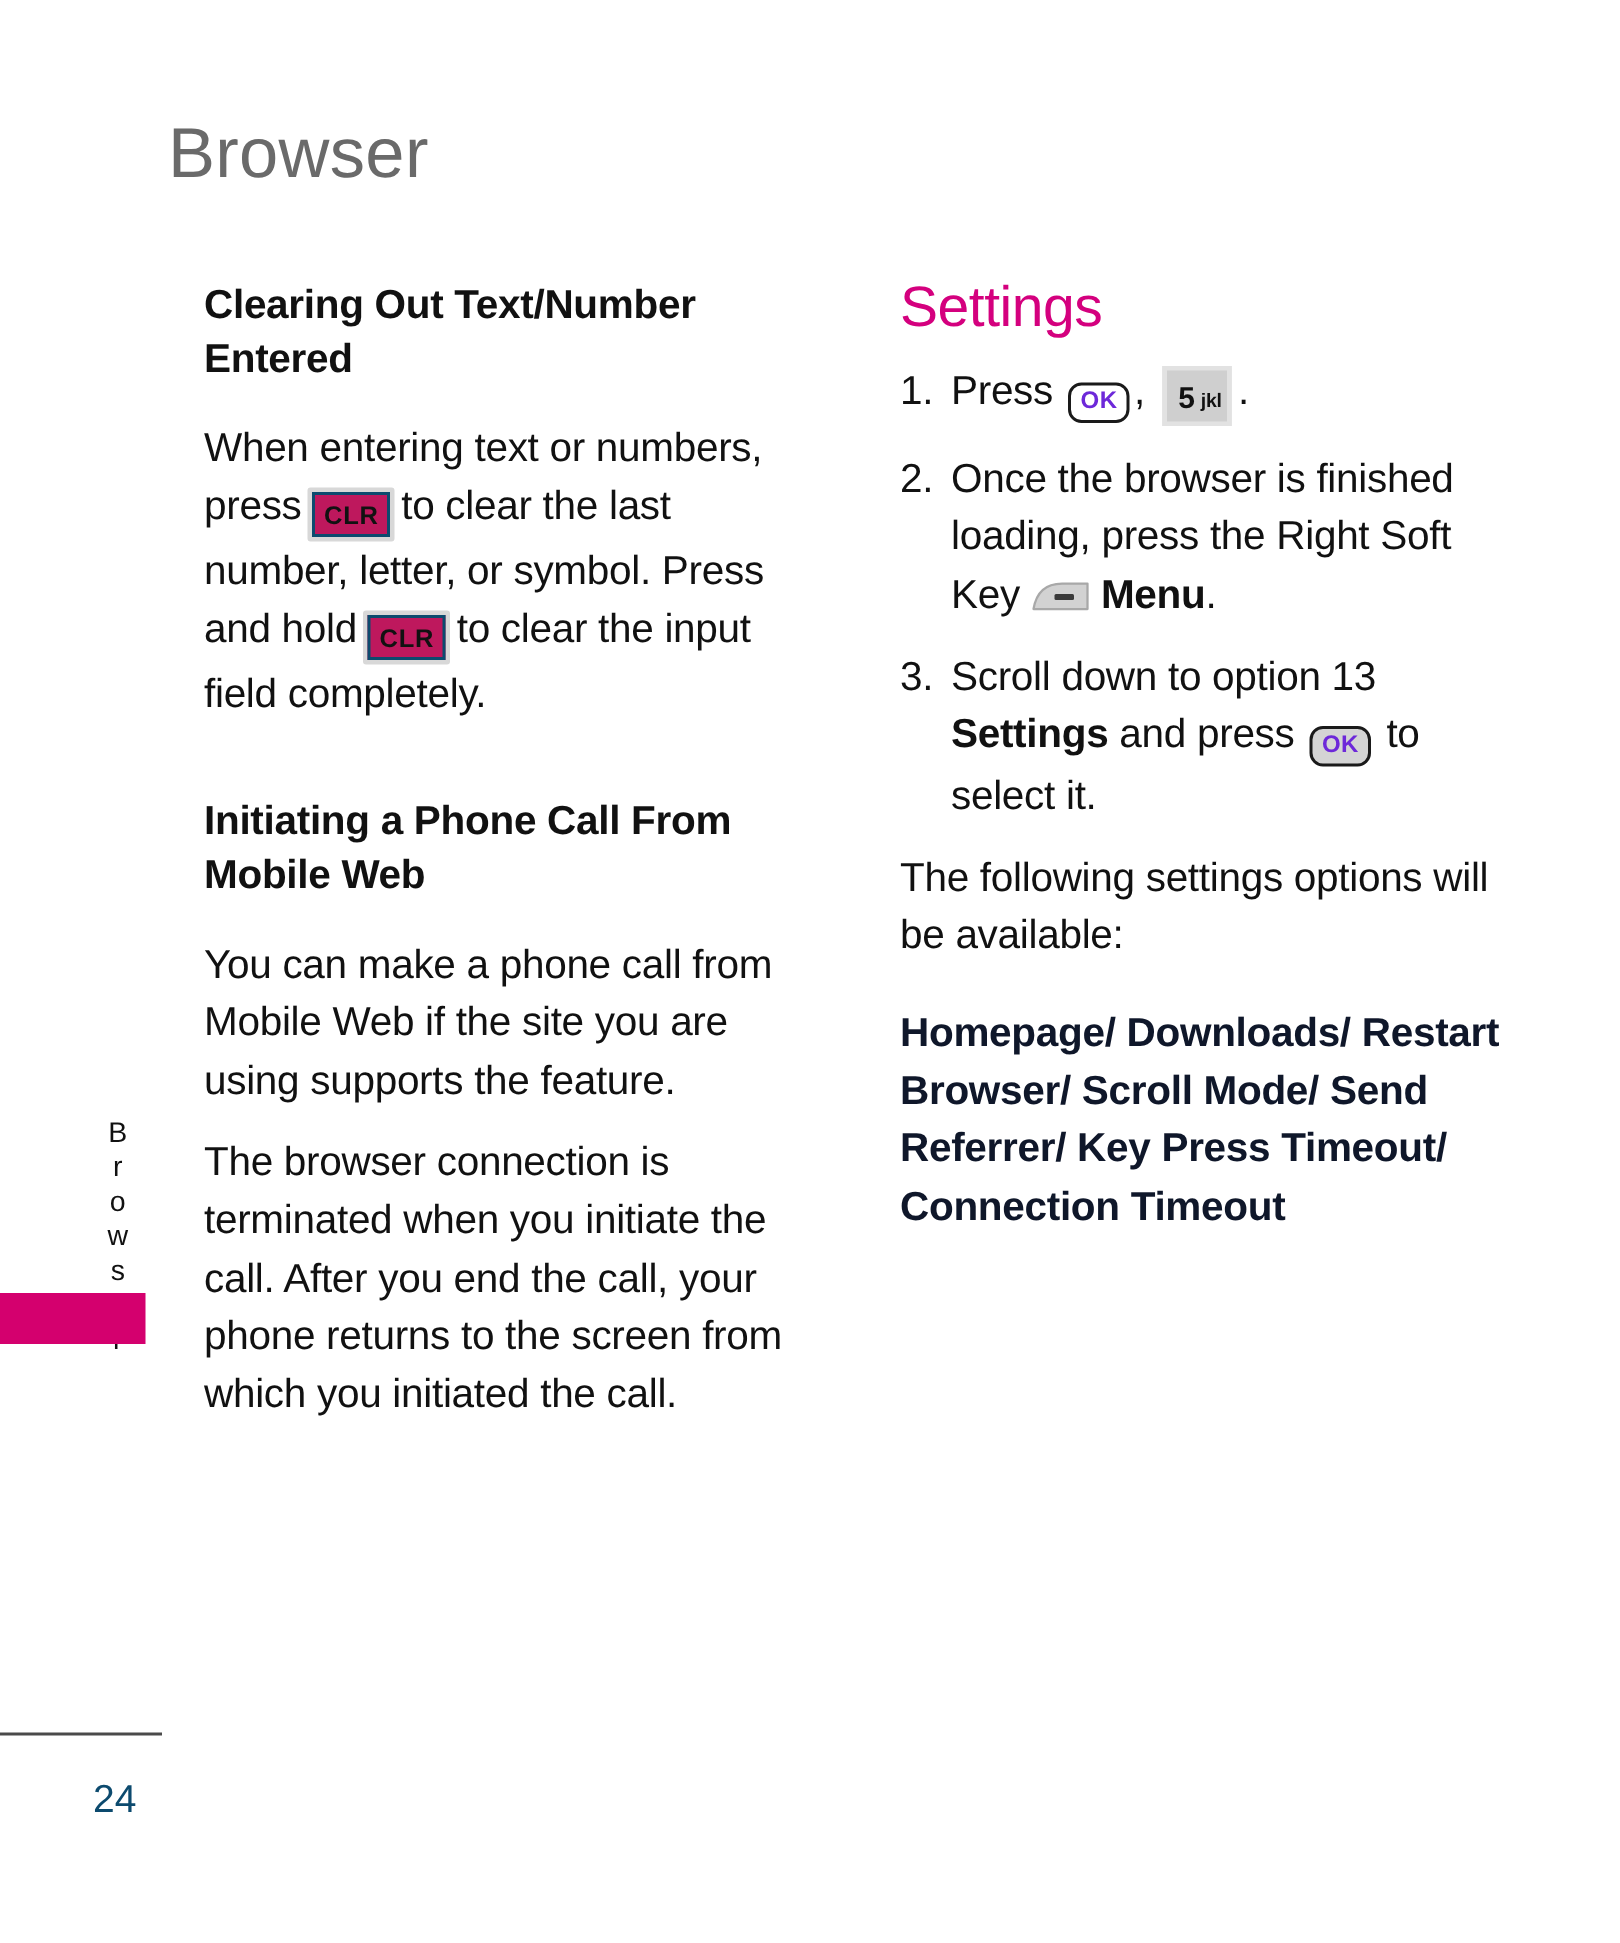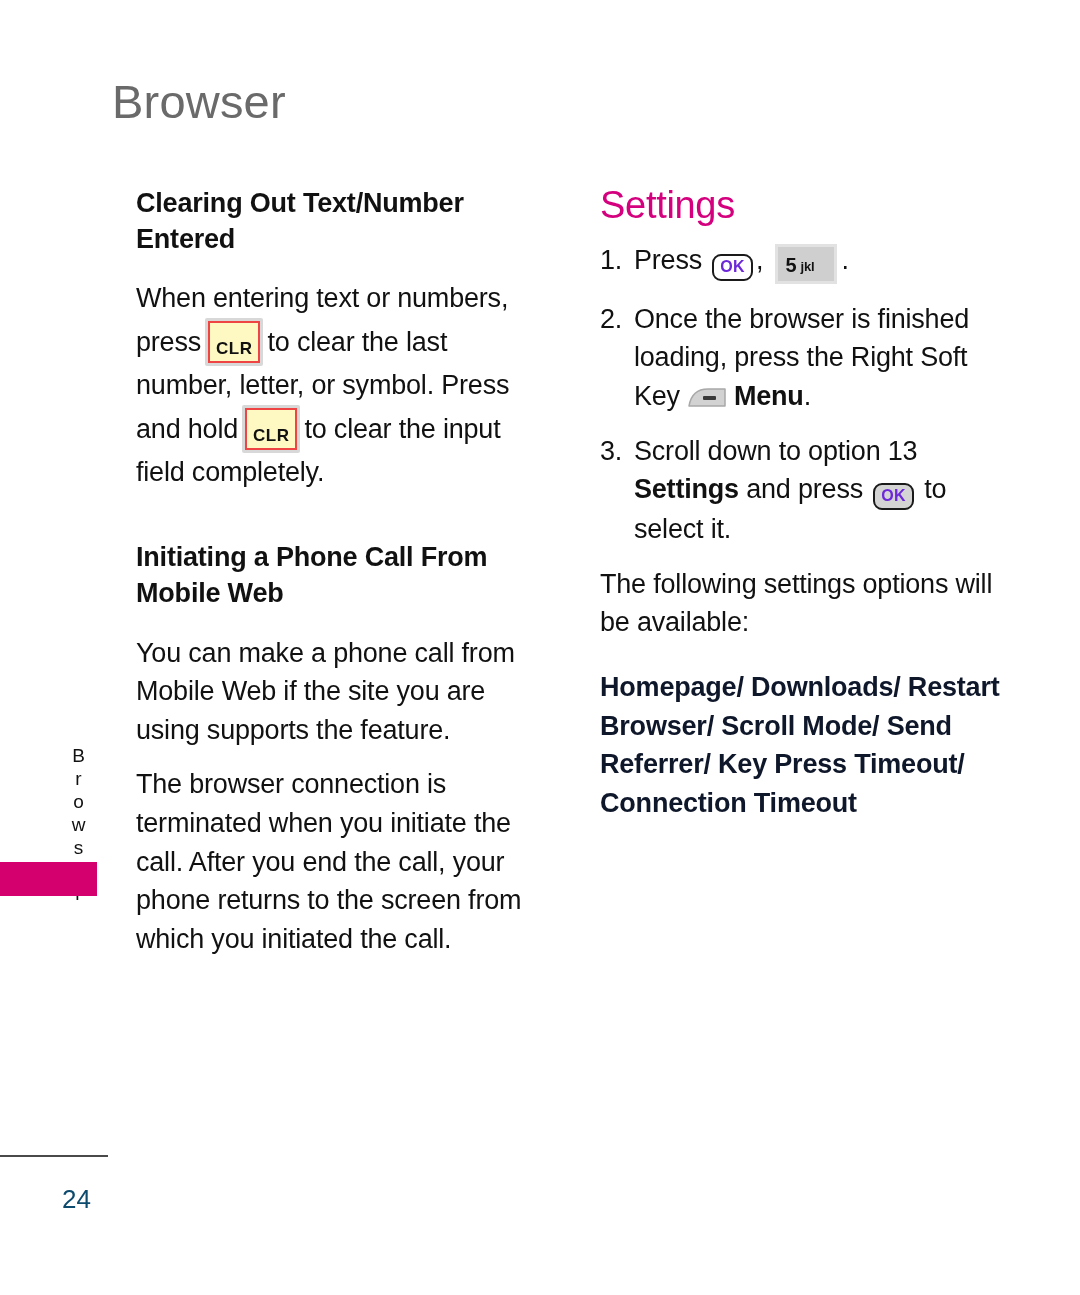--- a/index.html
+++ b/index.html
@@ -116,46 +116,46 @@
   }
   .key-clr {
     border: 2px solid #d8d8d8;
     background: #d8d8d8;
     padding: 1px;
     border-radius: 2px;
     margin: 0 4px;
   }
   .key-clr > span {
     display: block;
-    border: 2px solid #ef4444;
-    background: #fef9c3;
+    border: 2px solid #0c4a6e;
+    background: #be185d;
     color: #111;
     font-size: 17px;
     font-weight: 600;
     letter-spacing: 0.5px;
-    padding: 17px 6px 4px 6px;
+    padding: 5px 6px 4px 6px;
   }
   .key-ok-white, .key-ok-gray {
     border: 2.5px solid #1a1a1a;
     border-radius: 9px;
     color: #6d28d9;
     font-size: 16px;
     font-weight: 700;
     letter-spacing: 0.3px;
     padding: 3px 6px 4px 6px;
     margin: 0 3px;
   }
   .key-ok-white { background: #ffffff; }
   .key-ok-gray  { background: #d4d4d4; }
 
   .key-num {
     background: #cfcfcf;
     border: 3px solid #e2e2e2;
     color: #111;
-    padding: 3px 20px 4px 8px;
+    padding: 3px 4px 4px 8px;
     margin: 0 4px;
   }
   .key-num .num {
     font-size: 20px;
     font-weight: 700;
   }
   .key-num .letters {
     font-size: 13px;
     font-weight: 700;
     margin-left: 4px;

